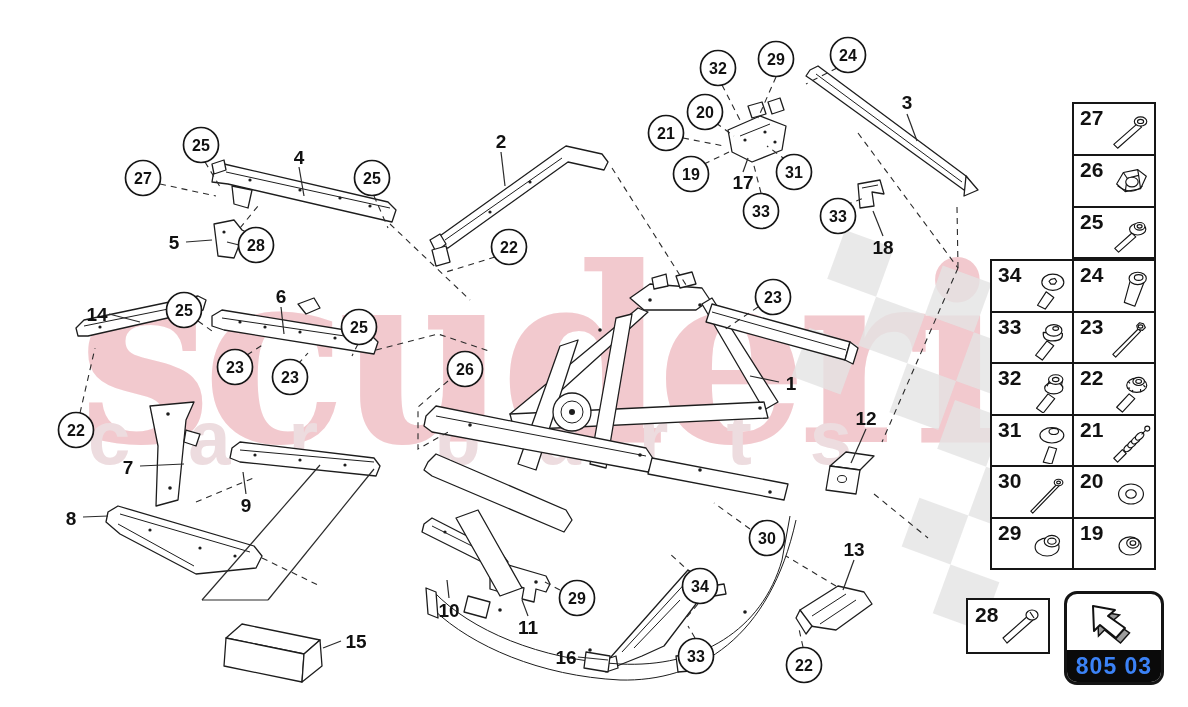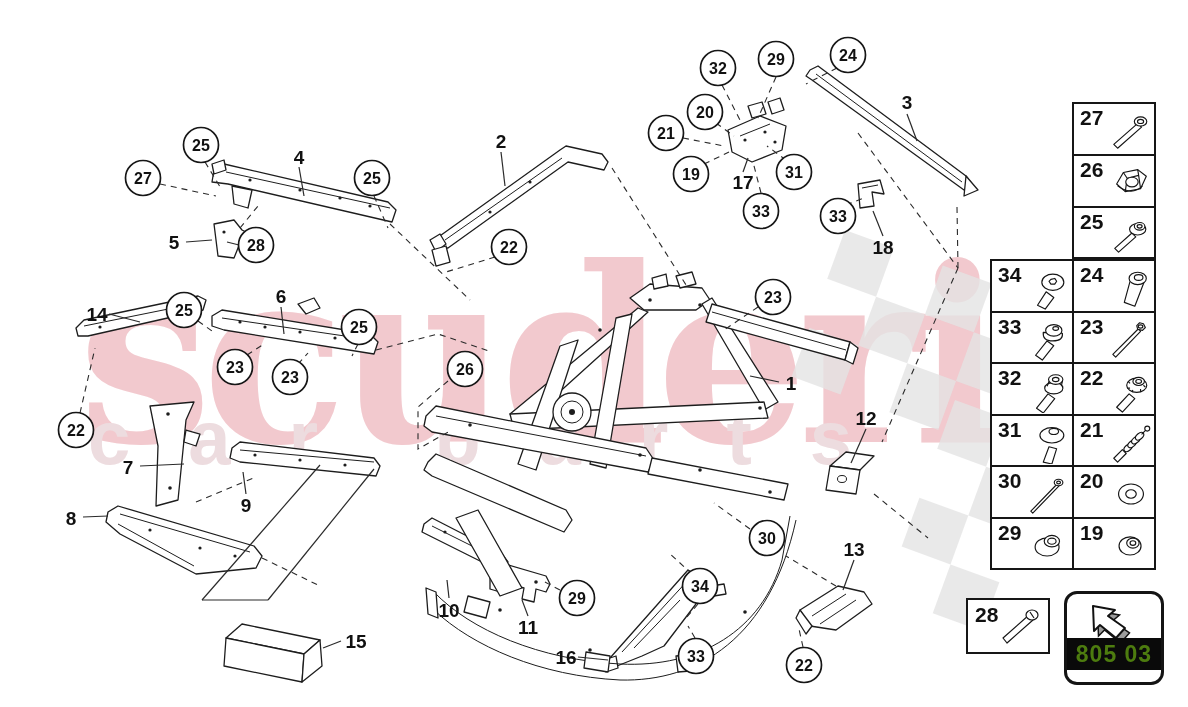--- a/index.html
+++ b/index.html
@@ -35,23 +35,23 @@
   .fcell .ficon svg{width:100%;height:100%;}
   #box28{position:absolute;left:966px;top:598px;width:84px;height:56px;border:2px solid #161616;
          background:#fff;z-index:3;}
   #box28 .num{position:absolute;left:7px;top:3px;font:bold 21px "Liberation Sans", sans-serif;color:#111;}
   #box28 .ficon{position:absolute;right:2px;bottom:2px;width:46px;height:46px;}
   
   #codebox{position:absolute;left:1064px;top:591px;width:100px;height:94px;background:#fff;
            border:3px solid #141414;border-radius:13px;overflow:hidden;z-index:3;}
   #codebox .arrow-area{position:absolute;left:0;top:0;width:100%;height:62px;
            display:flex;align-items:center;justify-content:center;}
-  #codebox .code-band{position:absolute;left:0;bottom:12px;width:100%;height:32px;background:#0a0a0a;
+  #codebox .code-band{position:absolute;left:0;bottom:0;width:100%;height:32px;background:#0a0a0a;
            display:flex;align-items:center;justify-content:center;
-           color:#4d7c0f;font:bold 23px "Liberation Sans", sans-serif;letter-spacing:1px;}
+           color:#3b82f6;font:bold 23px "Liberation Sans", sans-serif;letter-spacing:1px;}
 </style>
 </head>
 <body>
 
 <div id="stage">
 
   <div class="wm1">scuderia</div>
   <div class="wm2"><span>car</span><span class="gap"></span><span>parts</span></div>
 
   <svg id="diagram" width="1188" height="707" viewBox="0 0 1188 707">

